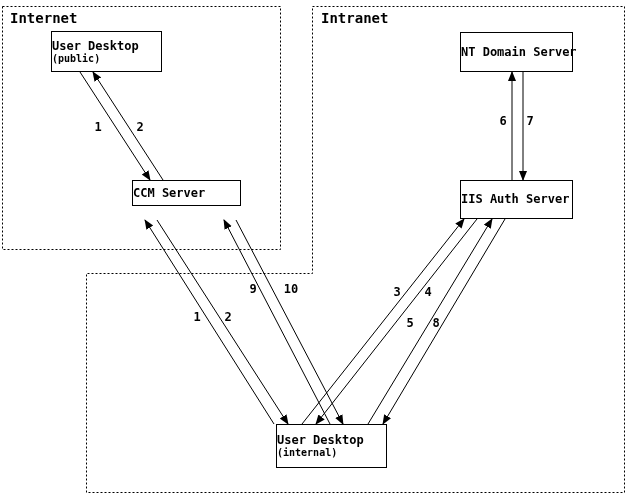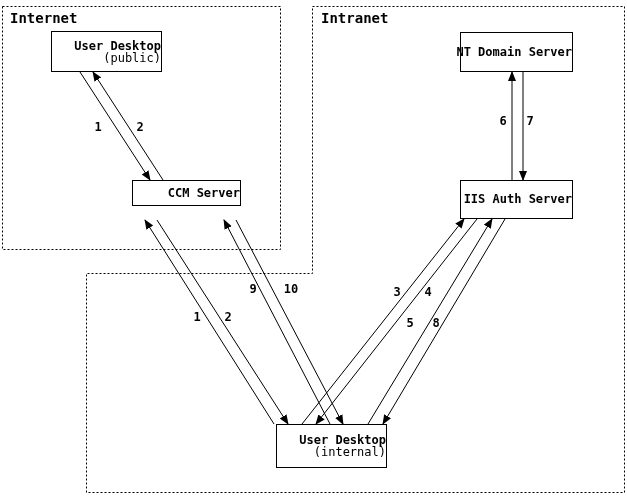--- a/index.html
+++ b/index.html
@@ -8,24 +8,24 @@
           font-family:"DejaVu Sans Mono",monospace;color:#000}
   #edges-svg{position:absolute;left:0;top:0;width:627px;height:497px}
   .zone-border{fill:none;stroke:#000;stroke-width:1;stroke-dasharray:2 2}
   .edge{stroke:#000;stroke-width:1;fill:none}
   .step-label{font-family:"DejaVu Sans Mono",monospace;font-size:12px;font-weight:bold;
               fill:#000;text-anchor:middle;dominant-baseline:central}
   .zone-label{position:absolute;font-size:14px;font-weight:bold;white-space:nowrap}
   #zone-label-internet{left:10px;top:10px}
   #zone-label-intranet{left:321px;top:10px}
   .node{position:absolute;background:#fff;border:1px solid #000;
-        display:flex;flex-direction:column;align-items:flex-end;justify-content:center;
+        display:flex;flex-direction:column;align-items:flex-start;justify-content:center;
         text-align:center;box-sizing:border-box}
   .node .title{font-size:12px;font-weight:bold;line-height:13px;white-space:nowrap}
-  .node .subtitle{font-size:12px;font-weight:normal;line-height:11px;white-space:nowrap}
+  .node .subtitle{font-size:10px;font-weight:bold;line-height:11px;white-space:nowrap}
   .node .subtitle:empty{display:none}
   #node-user-desktop-public{left:51px;top:31px;width:111px;height:41px}
   #node-ccm-server{left:132px;top:180px;width:109px;height:26px}
   #node-nt-domain-server{left:460px;top:32px;width:113px;height:40px}
   #node-iis-auth-server{left:460px;top:180px;width:113px;height:39px}
   #node-user-desktop-internal{left:276px;top:424px;width:111px;height:44px}
 </style>
 </head>
 <body>
 

